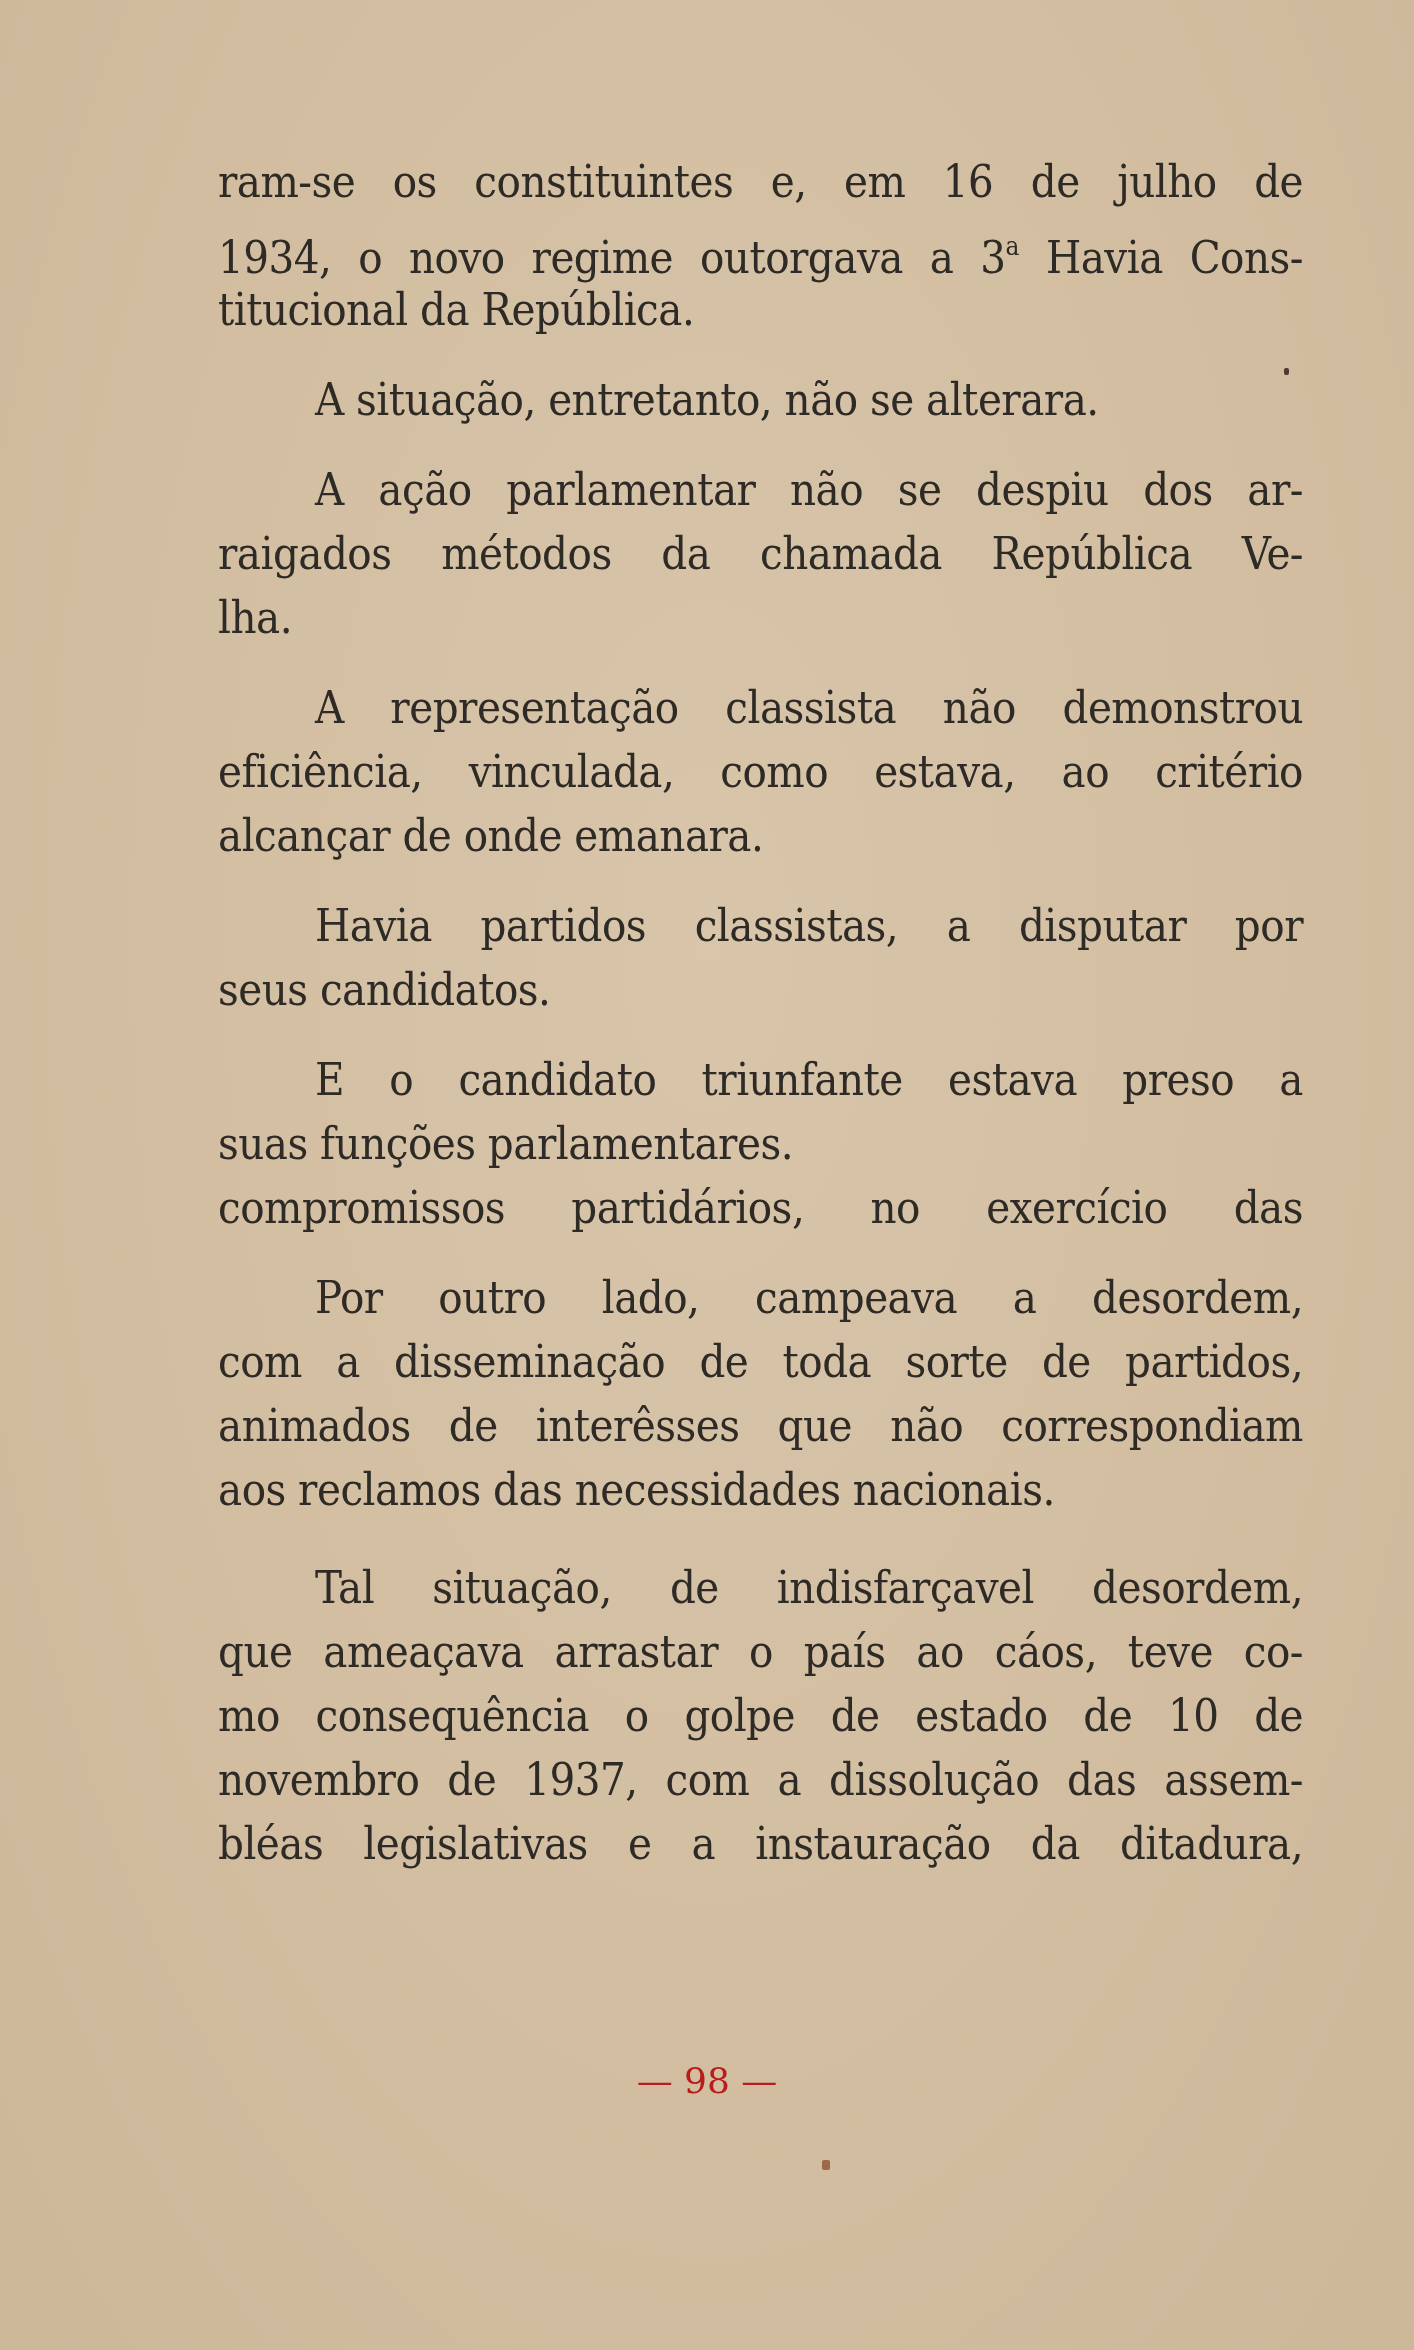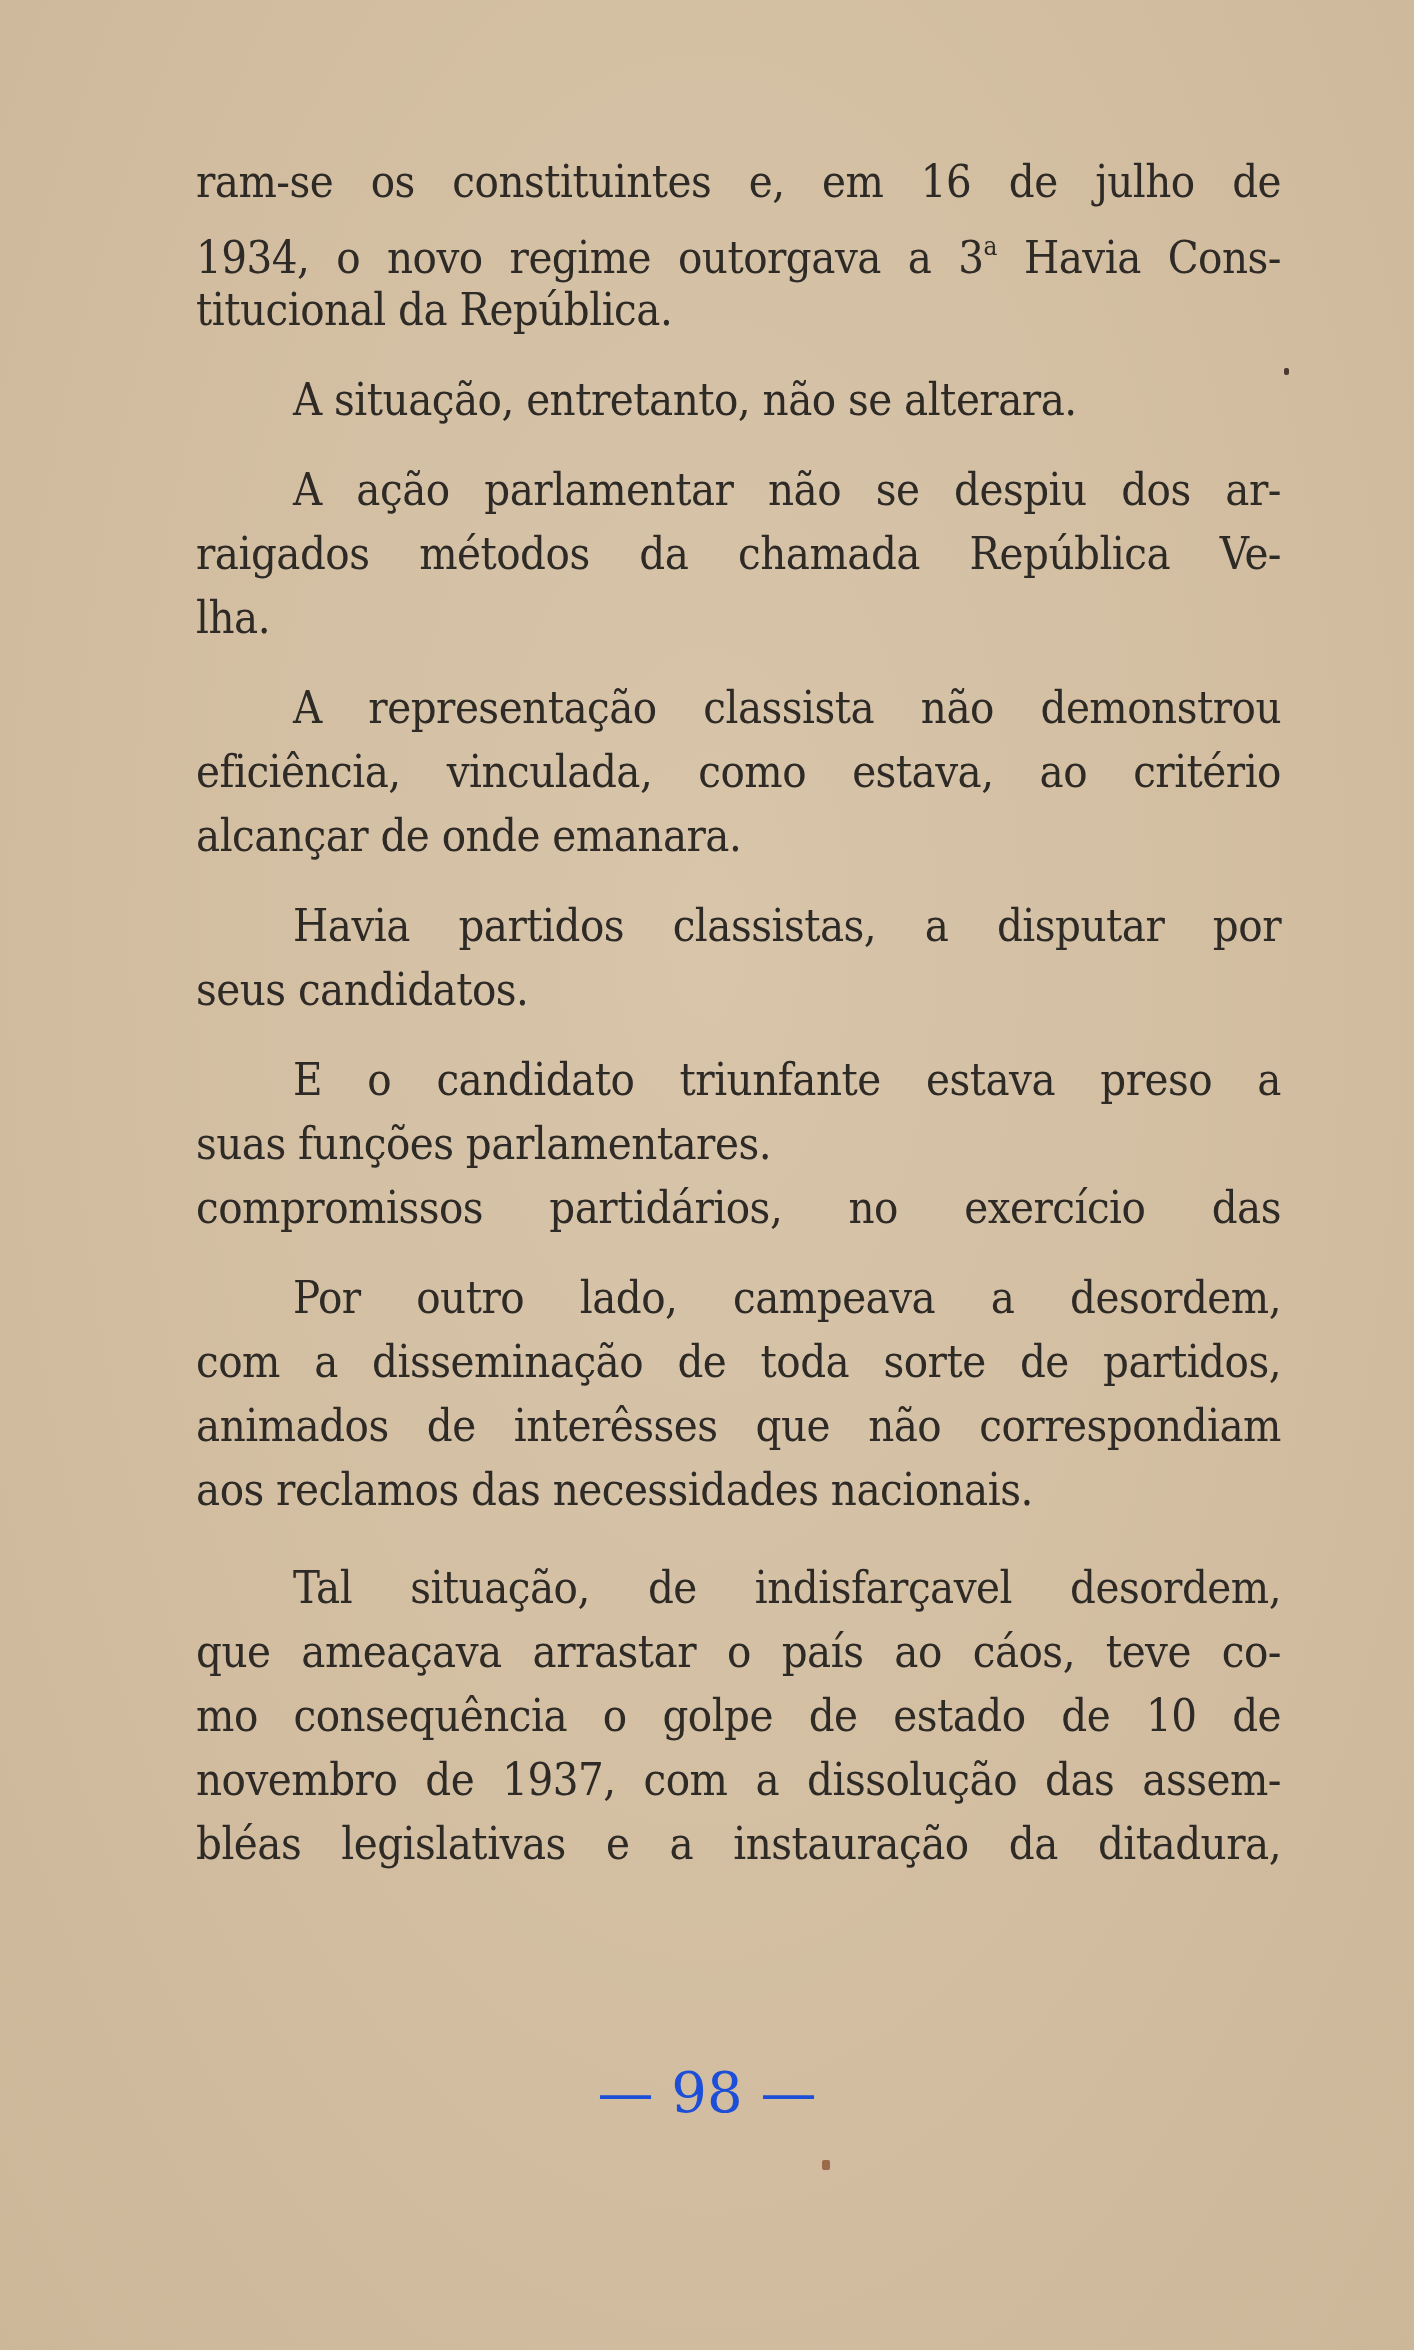--- a/index.html
+++ b/index.html
@@ -4,34 +4,34 @@
 <style>
   html, body { margin: 0; padding: 0; }
   body {
     width: 1414px; height: 2350px;
     background: #d4c0a4;
     background-image: radial-gradient(ellipse at 50% 40%, #d8c5aa 0%, #d2bda0 60%, #cdb799 100%);
     position: relative; overflow: hidden;
     font-family: "DejaVu Serif", "Liberation Serif", serif;
     color: #2e2a26;
   }
-  .page { position: absolute; left: 196px; top: 150px; width: 1085px; }
+  .page { position: absolute; left: 218px; top: 150px; width: 1085px; }
   .line {
     font-size: 45px; line-height: 64px; height: 64px;
     white-space: nowrap; letter-spacing: -0.5px;
     font-stretch: condensed;
   }
   .line.just { text-align: justify; text-align-last: justify; }
   .indent { padding-left: 97px; }
   .para { margin-bottom: 26px; }
   .sup { font-size: 26px; vertical-align: 18px; }
   .bold { font-weight: normal; }
   .folio {
     position: absolute; left: 0; width: 1414px; top: 2060px;
-    text-align: center; font-size: 56px; color: #1d4ed8;
+    text-align: center; font-size: 36px; color: #b91c1c;
   }
   .speck { position: absolute; width: 8px; height: 10px; background: #9a6a4a; border-radius: 2px; }
 </style>
 </head>
 <body>
 
 <div class="page">
 
   <div class="para">
     <div class="line just">ram-se os constituintes e, em 16 de julho de</div>

